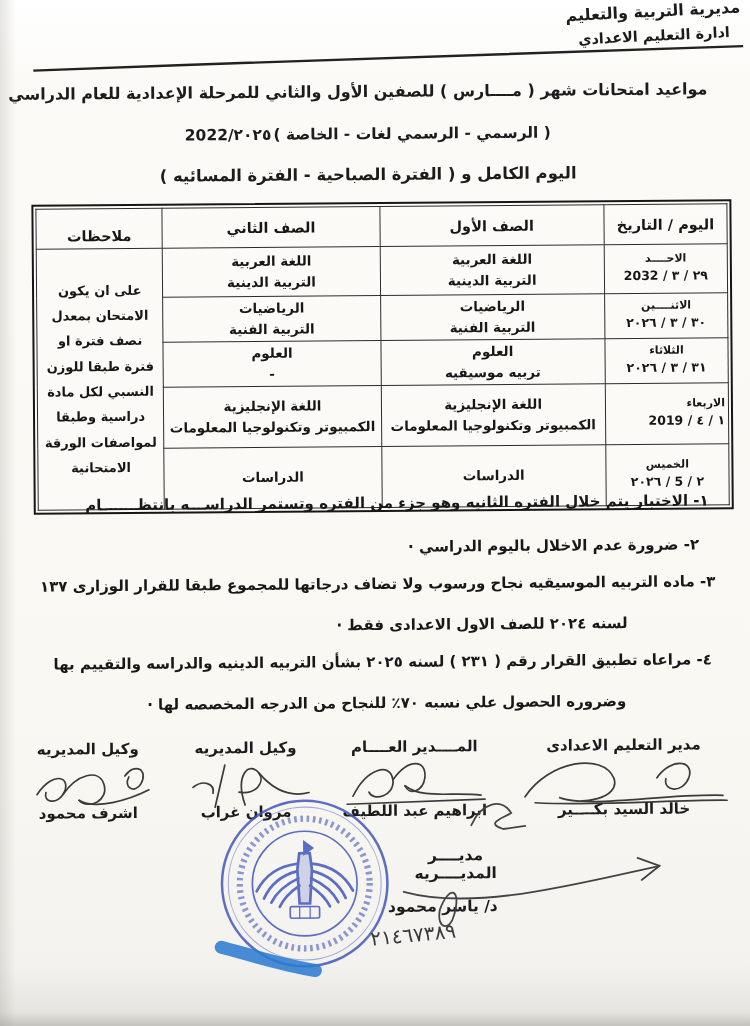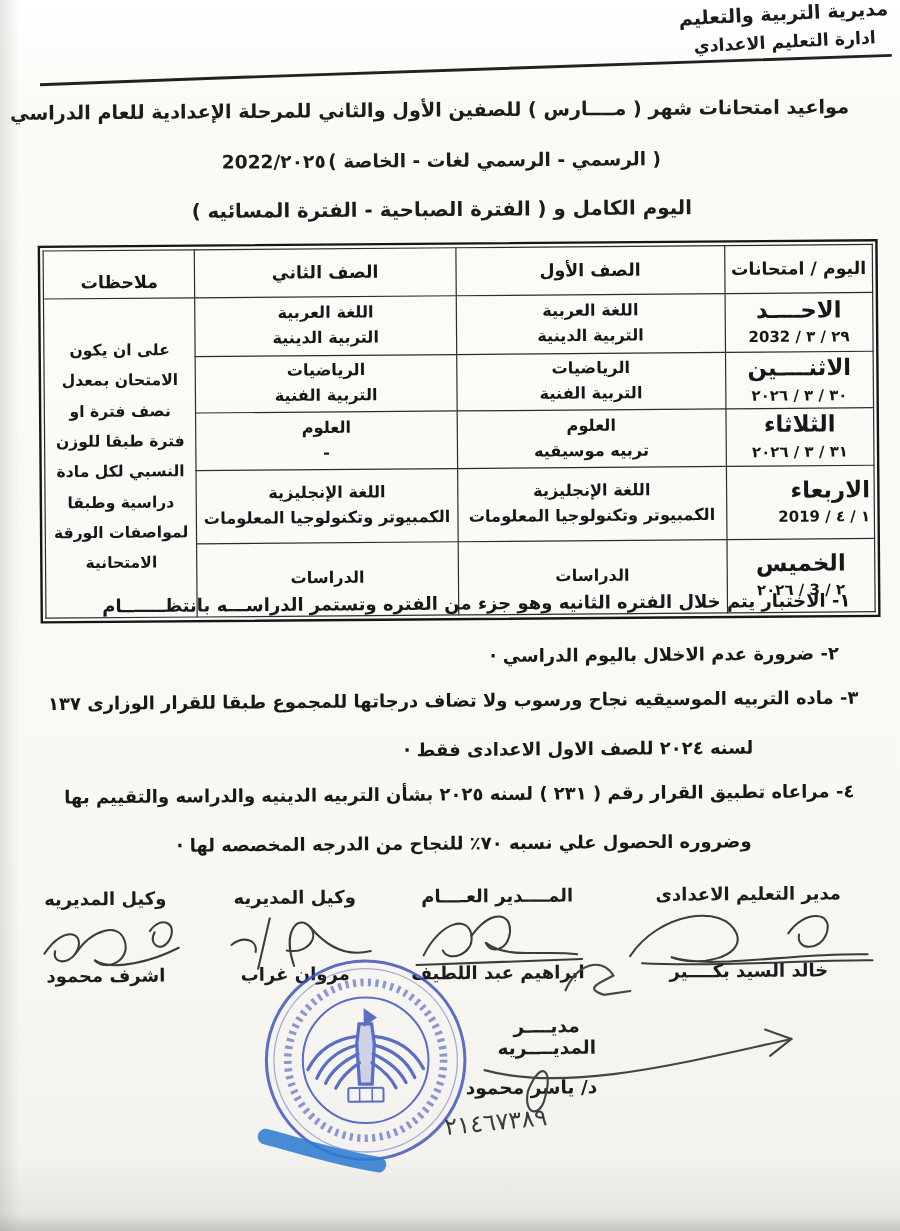--- a/index.html
+++ b/index.html
@@ -27,21 +27,21 @@
 
   
   .exam-table-wrap{position:absolute;top:202px;left:33px;width:692px;
     border:2.5px solid #161616;padding:2px;background:rgba(255,255,255,.25);}
   table{width:100%;border-collapse:collapse;direction:rtl;table-layout:fixed;}
   th,td{border:1.3px solid #2c2c2c;text-align:center;vertical-align:middle;
     font-weight:bold;color:#171717;padding:1px 3px;}
   col.c-date{width:122px;} col.c-g1{width:222px;} col.c-g2{width:215px;} col.c-notes{width:125px;}
   tr.head th{height:34px;font-size:14.5px;}
   th.notes-head{vertical-align:bottom;padding-bottom:4px;font-size:14px;margin-left:25px;}
-  .day{font-size:19px;line-height:1.35;}
+  .day{font-size:11px;line-height:1.35;}
   .date{font-size:12.5px;line-height:1.5;}
   .subj{font-size:13.5px;line-height:1.55;white-space:nowrap;}
   td.r1{height:46px;} td.r2{height:38px;margin-top:30px;} td.r3{height:42px;} td.r4{height:58px;text-align:right;} td.r5{height:58px;}
   td.notes-cell{font-size:13px;line-height:1.95;padding:0 5px;}
 
   
   .note-line{position:absolute;direction:rtl;text-align:right;font-weight:bold;
     font-size:15px;color:#181818;left:28px;}
   #n1{top:494px;right:42px;}
   #n2{top:538px;right:52px;}
@@ -96,21 +96,21 @@
     <div class="exam-table-wrap">
       <table>
         <colgroup>
             <col class="c-date">
             <col class="c-g1">
             <col class="c-g2">
             <col class="c-notes">
           </colgroup>
         <tbody>
             <tr class="head">
-          <th>اليوم / امتحانات</th>
+          <th>اليوم / التاريخ</th>
           <th>الصف الأول</th>
           <th>الصف الثاني</th>
           <th class="notes-head">ملاحظات</th>
         </tr>
         <tr>
           <td class="r1">
             <div class="day">الاحــــد</div>
             <div class="date">٢٩ / ٣ / 2032</div>
           </td>
           <td>
@@ -161,21 +161,21 @@
             <div class="subj">الكمبيوتر وتكنولوجيا المعلومات</div>
           </td>
           <td>
             <div class="subj">اللغة الإنجليزية</div>
             <div class="subj">الكمبيوتر وتكنولوجيا المعلومات</div>
           </td>
         </tr>
         <tr>
           <td class="r5">
             <div class="day">الخميس</div>
-            <div class="date">٢ / 3 / ٢٠٢٦</div>
+            <div class="date">٢ / 5 / ٢٠٢٦</div>
           </td>
           <td>
             <div class="subj">الدراسات</div>
           </td>
           <td>
             <div class="subj">الدراسات</div>
           </td>
         </tr>
       </tbody>
         </table>

